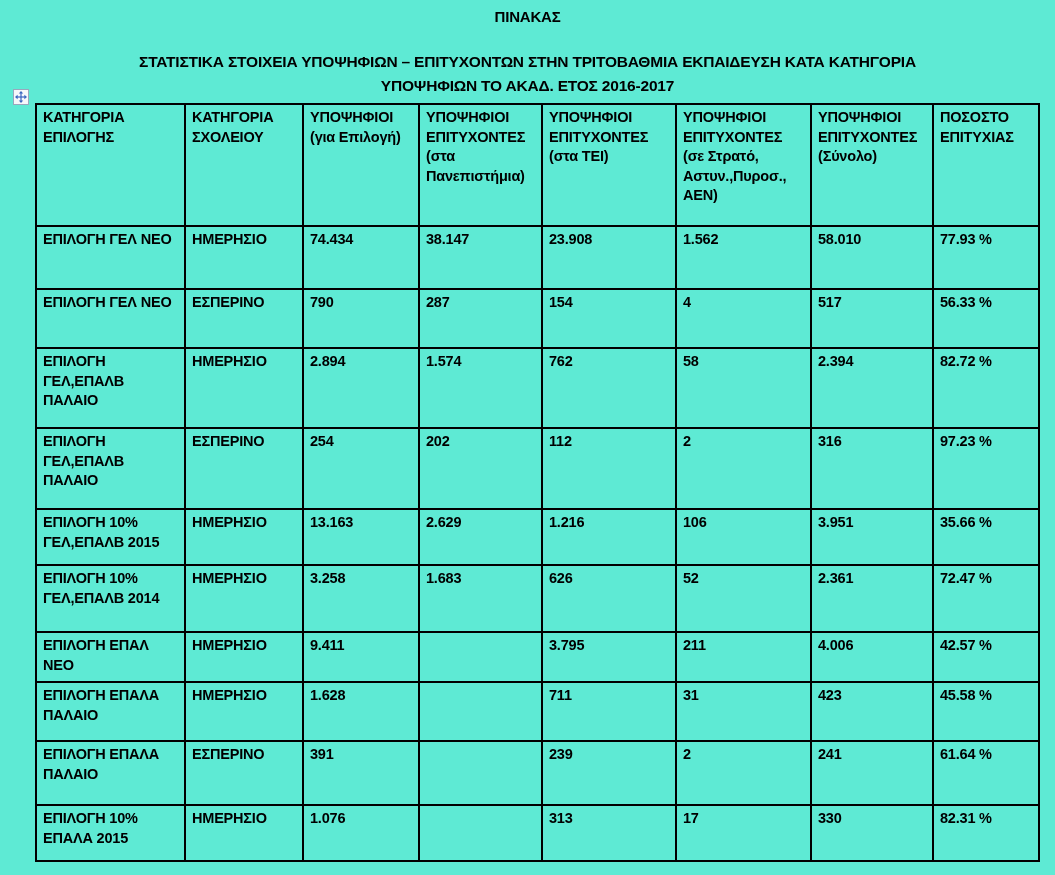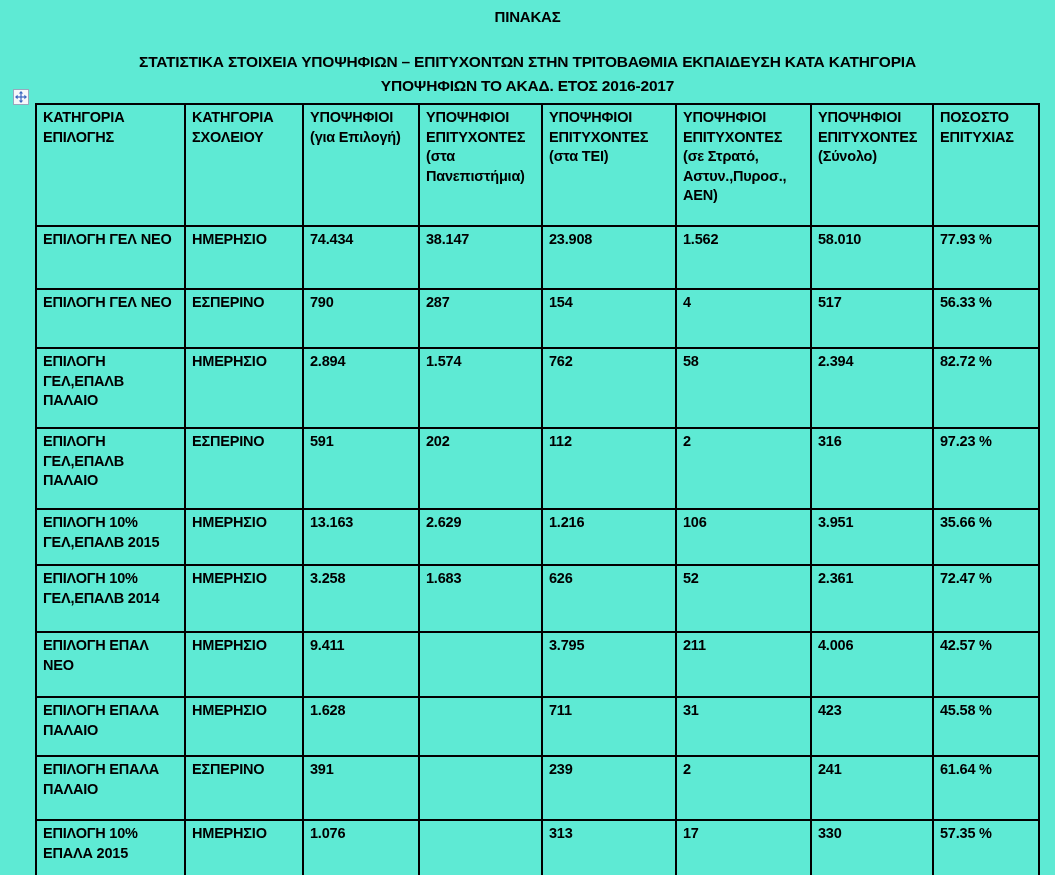--- a/index.html
+++ b/index.html
@@ -123,21 +123,21 @@
         <td>2.894</td>
         <td>1.574</td>
         <td>762</td>
         <td>58</td>
         <td>2.394</td>
         <td>82.72 %</td>
       </tr>
       <tr style="height:81px">
         <td>ΕΠΙΛΟΓΗ ΓΕΛ,ΕΠΑΛΒ ΠΑΛΑΙΟ</td>
         <td>ΕΣΠΕΡΙΝΟ</td>
-        <td>591</td>
+        <td>254</td>
         <td>202</td>
         <td>112</td>
         <td>2</td>
         <td>316</td>
         <td>97.23 %</td>
       </tr>
       <tr style="height:56px">
         <td>ΕΠΙΛΟΓΗ 10% ΓΕΛ,ΕΠΑΛΒ 2015</td>
         <td>ΗΜΕΡΗΣΙΟ</td>
         <td>13.163</td>
@@ -150,21 +150,21 @@
       <tr style="height:67px">
         <td>ΕΠΙΛΟΓΗ 10% ΓΕΛ,ΕΠΑΛΒ 2014</td>
         <td>ΗΜΕΡΗΣΙΟ</td>
         <td>3.258</td>
         <td>1.683</td>
         <td>626</td>
         <td>52</td>
         <td>2.361</td>
         <td>72.47 %</td>
       </tr>
-      <tr style="height:65px">
+      <tr style="height:50px">
         <td>ΕΠΙΛΟΓΗ ΕΠΑΛ ΝΕΟ</td>
         <td>ΗΜΕΡΗΣΙΟ</td>
         <td>9.411</td>
         <td></td>
         <td>3.795</td>
         <td>211</td>
         <td>4.006</td>
         <td>42.57 %</td>
       </tr>
       <tr style="height:59px">
@@ -188,18 +188,18 @@
         <td>61.64 %</td>
       </tr>
       <tr style="height:56px">
         <td>ΕΠΙΛΟΓΗ 10% ΕΠΑΛΑ 2015</td>
         <td>ΗΜΕΡΗΣΙΟ</td>
         <td>1.076</td>
         <td></td>
         <td>313</td>
         <td>17</td>
         <td>330</td>
-        <td>57.35 %</td>
+        <td>82.31 %</td>
       </tr>
     </tbody>
   </table>
 
 </div>
 
 </body></html>

